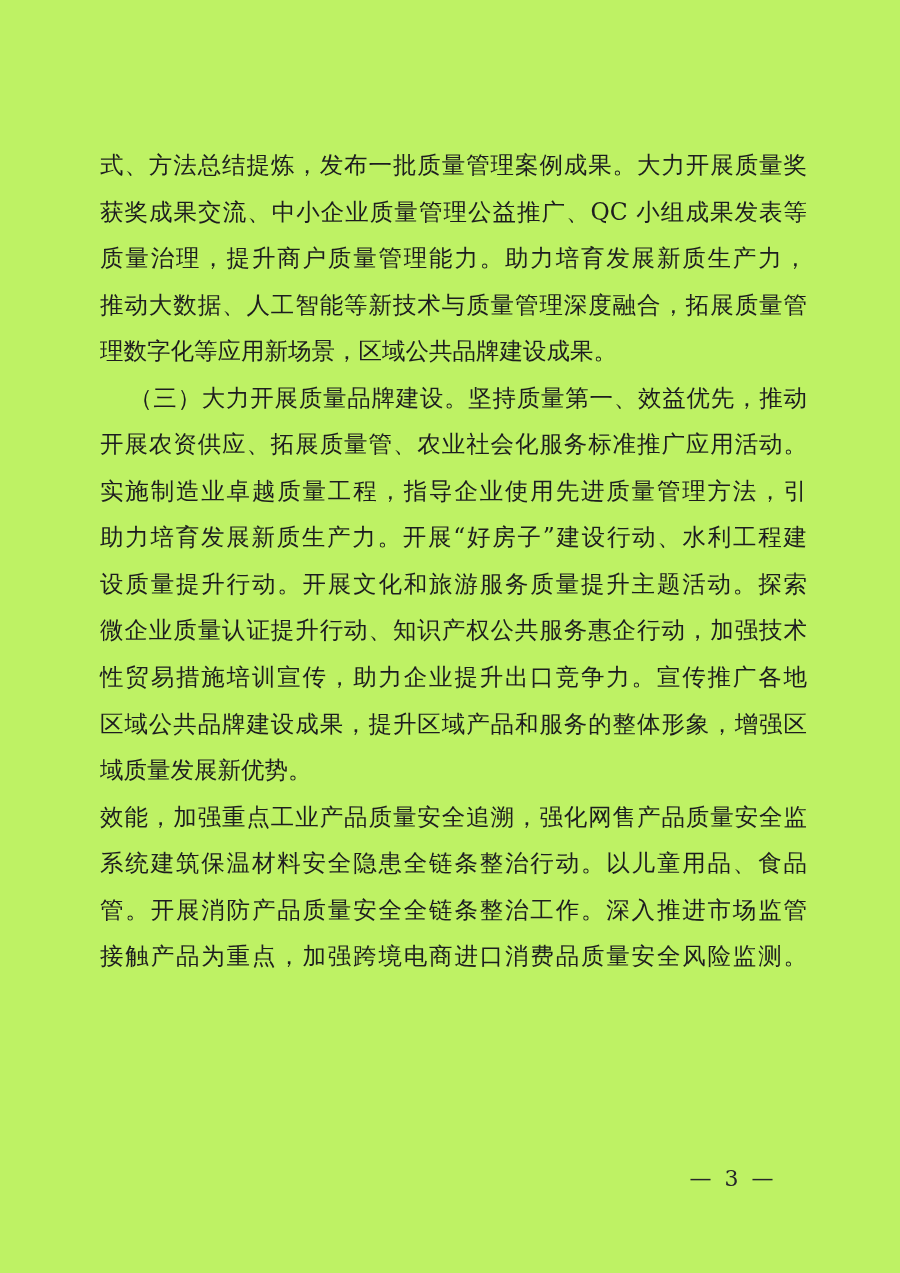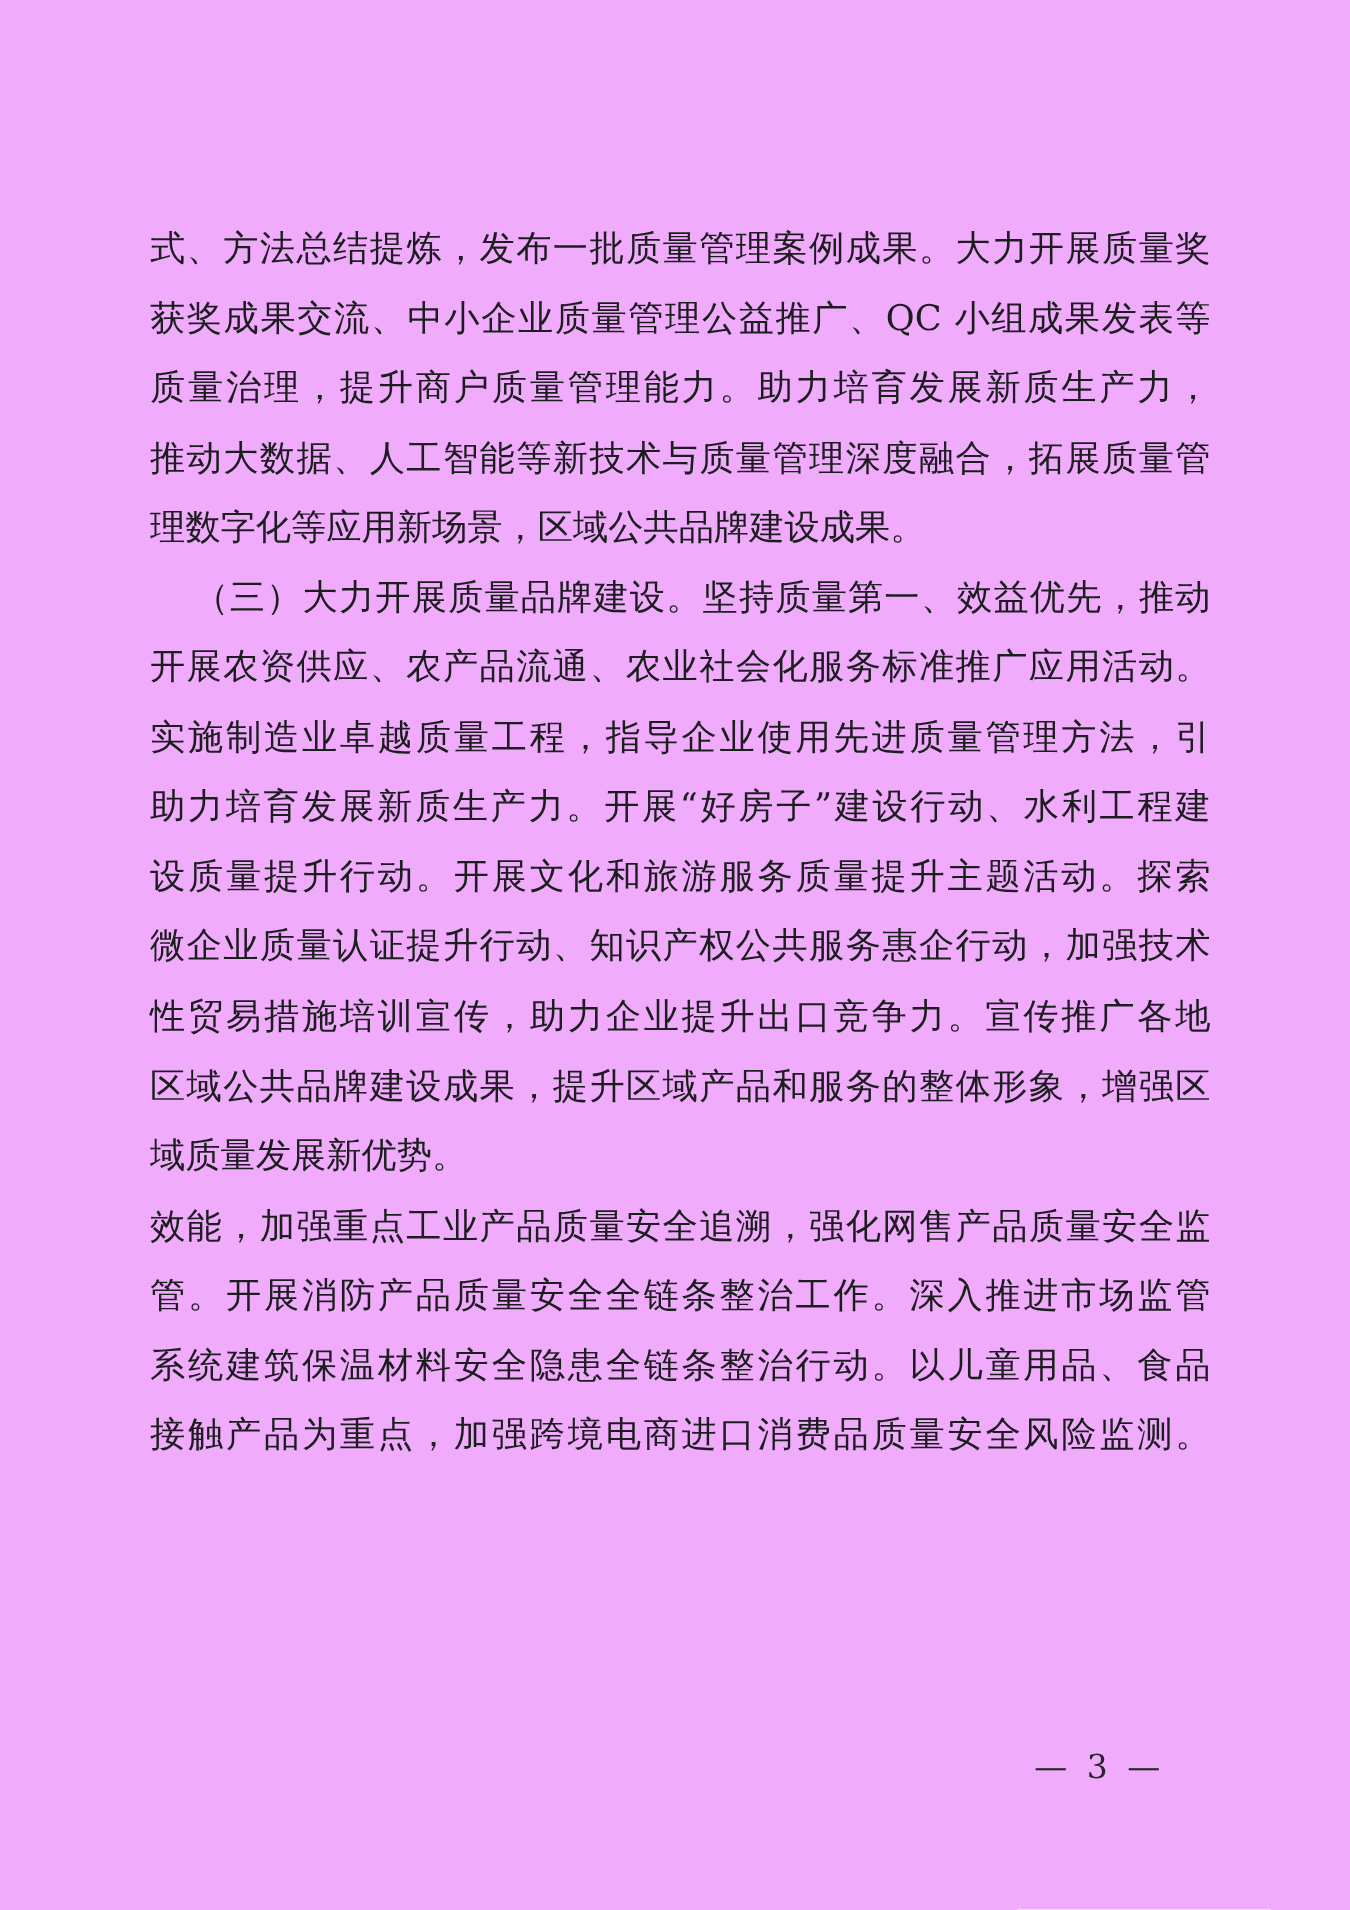--- a/index.html
+++ b/index.html
@@ -7,21 +7,21 @@
     padding: 0;
     width: 900px;
     height: 1273px;
     background: #fbfbfa;
     font-family: "DejaVu Serif", "Liberation Serif", serif;
   }
   .page {
     position: relative;
     width: 900px;
     height: 1273px;
-    background: #f0abfc;
+    background: #bef264;
     overflow: hidden;
   }
   .doc-text {
     position: absolute;
     left: 100px;
     top: 142px;
     width: 707px;
     color: #1d1d1f;
   }
   .tline {
@@ -57,29 +57,29 @@
 
 <div class="page">
 
   <div class="doc-text">
     <div class="tline">式、方法总结提炼，发布一批质量管理案例成果。大力开展质量奖</div>
     <div class="tline">获奖成果交流、中小企业质量管理公益推广、QC 小组成果发表等</div>
     <div class="tline">质量治理，提升商户质量管理能力。助力培育发展新质生产力，</div>
     <div class="tline">推动大数据、人工智能等新技术与质量管理深度融合，拓展质量管</div>
     <div class="tline endpara">理数字化等应用新场景，区域公共品牌建设成果。</div>
     <div class="tline indent">（三）大力开展质量品牌建设。坚持质量第一、效益优先，推动</div>
-    <div class="tline">开展农资供应、农产品流通、农业社会化服务标准推广应用活动。</div>
+    <div class="tline">开展农资供应、拓展质量管、农业社会化服务标准推广应用活动。</div>
     <div class="tline">实施制造业卓越质量工程，指导企业使用先进质量管理方法，引</div>
     <div class="tline">助力培育发展新质生产力。开展“好房子”建设行动、水利工程建</div>
     <div class="tline">设质量提升行动。开展文化和旅游服务质量提升主题活动。探索</div>
     <div class="tline">微企业质量认证提升行动、知识产权公共服务惠企行动，加强技术</div>
     <div class="tline">性贸易措施培训宣传，助力企业提升出口竞争力。宣传推广各地</div>
     <div class="tline">区域公共品牌建设成果，提升区域产品和服务的整体形象，增强区</div>
     <div class="tline endpara">域质量发展新优势。</div>
     <div class="tline">效能，加强重点工业产品质量安全追溯，强化网售产品质量安全监</div>
+    <div class="tline">系统建筑保温材料安全隐患全链条整治行动。以儿童用品、食品</div>
     <div class="tline">管。开展消防产品质量安全全链条整治工作。深入推进市场监管</div>
-    <div class="tline">系统建筑保温材料安全隐患全链条整治行动。以儿童用品、食品</div>
     <div class="tline">接触产品为重点，加强跨境电商进口消费品质量安全风险监测。</div>
   </div>
 
   <div class="page-num">— 3 —</div>
 
 </div>
 
 </body></html>

